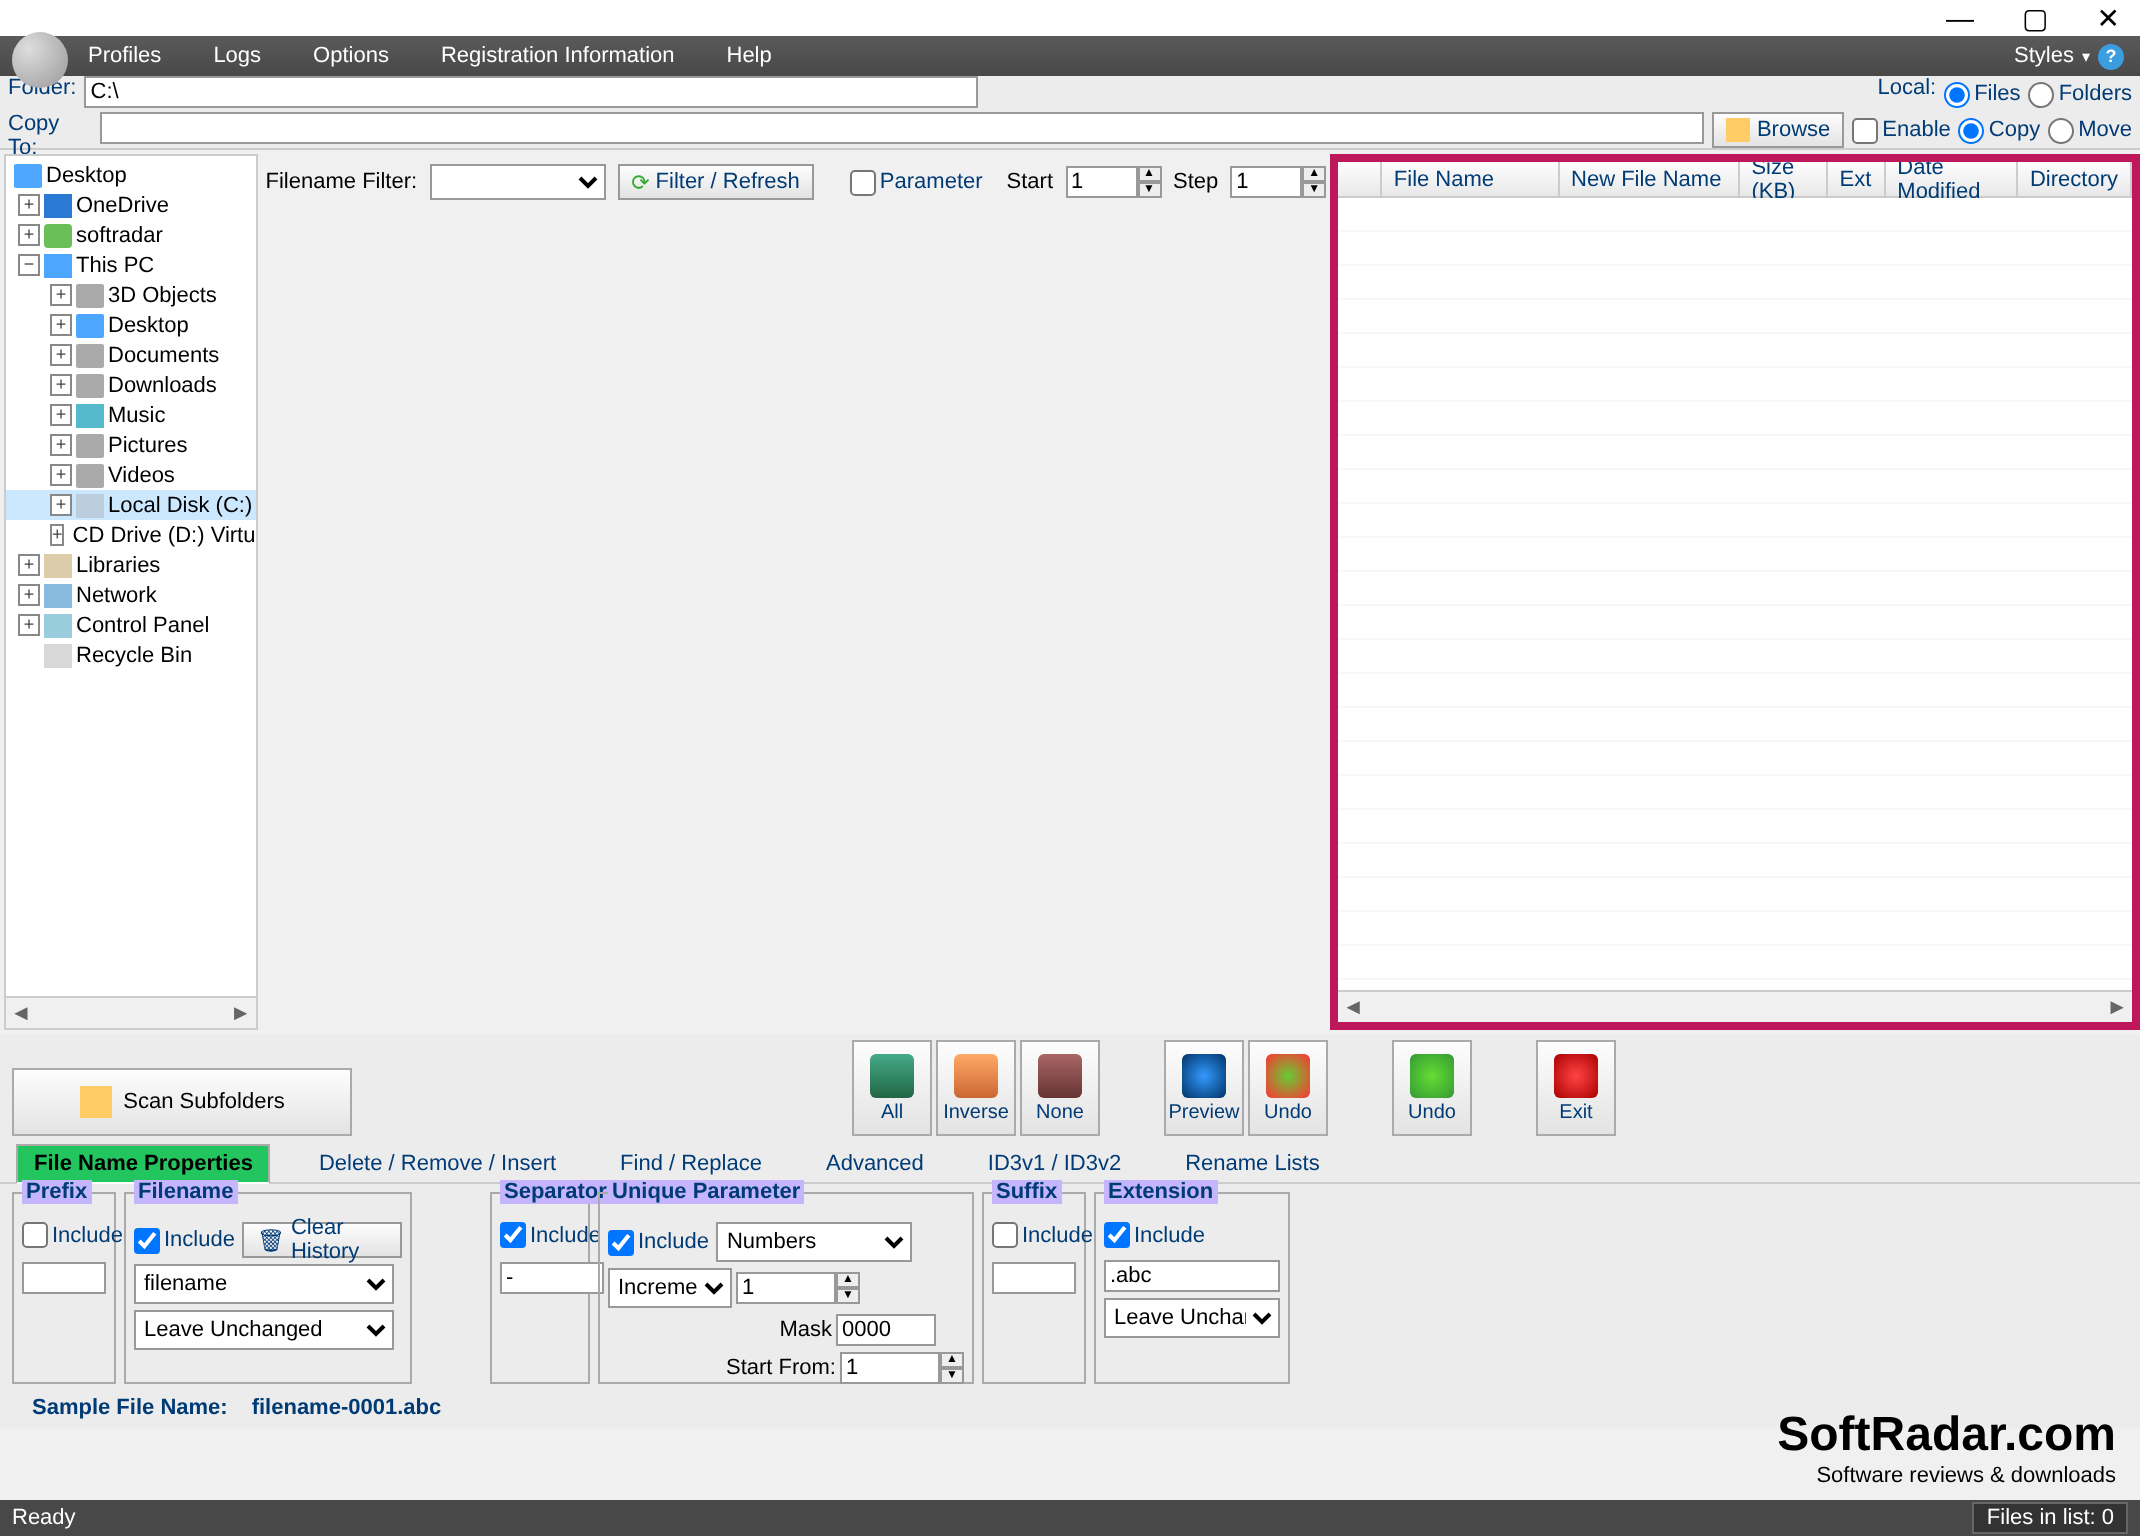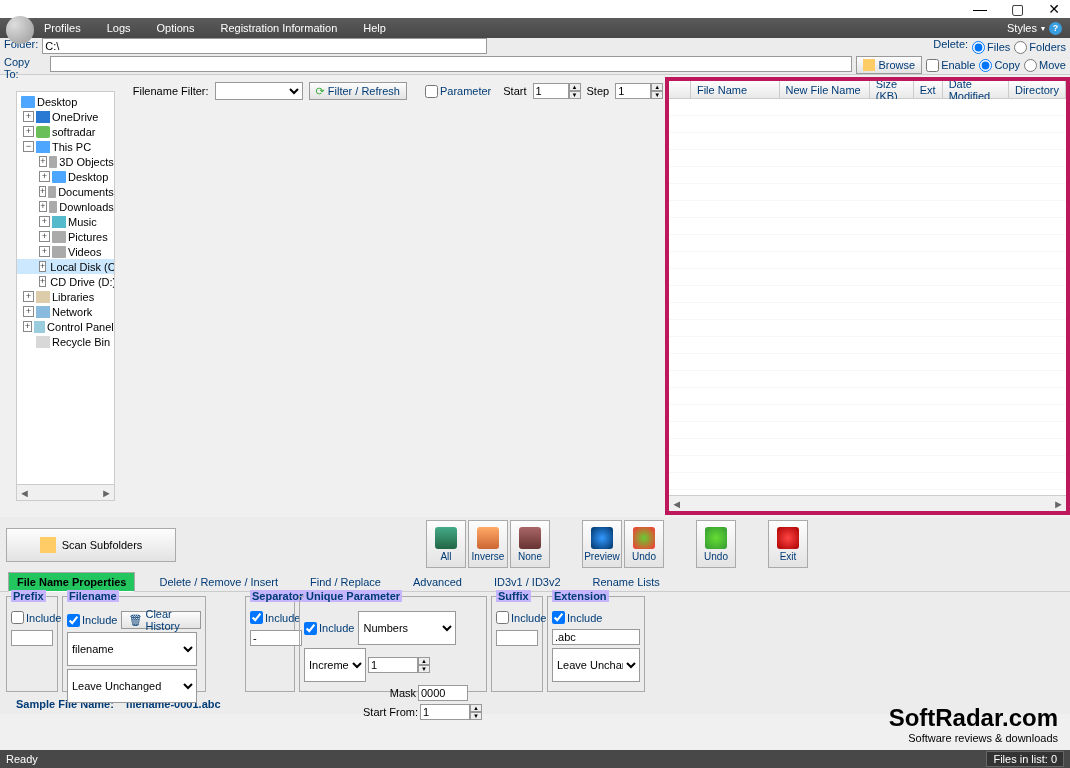--- a/index.html
+++ b/index.html
@@ -14,21 +14,21 @@
 .menubar .right { display: flex; align-items: center; gap: 4px; padding-right: 8px; }
 .help-circle { width: 13px; height: 13px; border-radius: 50%; background: #3a9de0; color: #fff; display: flex; align-items: center; justify-content: center; font-size: 9px; font-weight: bold; }
 .toolbar-rows { background: #ececec; border-bottom: 1px solid #ccc; }
 .row { display: flex; height: 18px; padding: 0 4px; gap: 4px; }
 .row label { color: #003b76; }
 input[type=text] { border: 1px solid #999; height: 16px; padding: 0 2px; background: #fff; }
 .radio, .chk { display: inline-flex; align-items: center; gap: 2px; color: #003b76; }
 .radio input, .chk input { margin: 0; }
 .btn { background: linear-gradient(#fdfdfd,#e3e3e3); border: 1px solid #999; height: 18px; padding: 0 6px; display: inline-flex; align-items: center; gap: 3px; cursor: default; color: #003b76; }
 .main { display: flex; height: 442px; }
-.tree-panel { width: 182px; background: #fff; border: 1px solid #ccc; margin: 16px; overflow: hidden; position: relative; }
+.tree-panel { width: 182px; background: #fff; border: 1px solid #ccc; margin: 2px; overflow: hidden; position: relative; }
 .tree { padding: 2px 0; }
 .tree-node { display: flex; align-items: center; height: 15px; padding-left: 4px; gap: 2px; white-space: nowrap; }
 .tree-node.sel { background: #cce8ff; }
 .expander { width: 11px; height: 11px; border: 1px solid #888; display: flex; align-items: center; justify-content: center; font-size: 9px; line-height: 1; color: #444; background: #fff; }
 .ticon { width: 14px; height: 12px; display: inline-block; }
 .ifolder { background: #4da6ff; border-radius: 1px; }
 .igreen { background: #6bbf59; border-radius: 2px; }
 .ipc { background: #4da6ff; }
 .igrey { background: #aaa; border-radius: 1px; }
 .idisk { background: #bcd; }
@@ -38,21 +38,21 @@
 .tree-scroll span { color: #666; }
 .right-panel { flex: 1; display: flex; margin: 2px 0; }
 .filter-row { display: flex; align-items: center; gap: 6px; padding: 4px 2px 2px 2px; height: 26px; }
 .filter-row select { border: 1px solid #999; height: 18px; width: 88px; }
 .grid-area { flex: 1; border: 4px solid #be185d; background: #fff; position: relative; overflow: hidden; }
 .grid-head { display: flex; background: linear-gradient(#fdfdfd,#e8e8e8); border-bottom: 1px solid #ccc; height: 18px; }
 .gh { border-right: 1px solid #ccc; padding: 2px 6px; color: #003b76; height: 18px; display: flex; align-items: center; }
 .ghs { width: 24px; }
 .grid-body { position: absolute; top: 18px; bottom: 16px; left: 0; right: 0; background: repeating-linear-gradient(#fff, #fff 16px, #f7f7f7 16px, #f7f7f7 17px); }
 .grid-hsb { position: absolute; bottom: 0; left: 0; right: 0; height: 16px; background: #f0f0f0; border-top: 1px solid #ccc; display: flex; justify-content: space-between; padding: 0 2px; align-items: center; color: #666; }
-.middle-btns { display: flex; padding: 3px 6px 2px 6px; gap: 4px; background: #ececec; align-items: flex-start; }
+.middle-btns { display: flex; padding: 3px 6px 2px 6px; gap: 4px; background: #ececec; align-items: flex-end; }
 .scan-btn { width: 170px; height: 34px; background: linear-gradient(#fdfdfd,#e3e3e3); border: 1px solid #aaa; display: flex; align-items: center; justify-content: center; gap: 6px; margin-top: 8px; }
 .big-btns { display: flex; gap: 2px; margin-left: 246px; }
 .big-grp { display: flex; gap: 2px; }
 .big-btn { width: 40px; height: 48px; background: linear-gradient(#fdfdfd,#e3e3e3); border: 1px solid #aaa; display: flex; flex-direction: column; align-items: center; justify-content: center; gap: 2px; }
 .big-btn .ic { width: 22px; height: 22px; border-radius: 3px; }
 .big-btn .lbl { font-size: 10px; color: #003b76; }
 .ic-all { background: linear-gradient(#4a8,#264); }
 .ic-inv { background: linear-gradient(#fa6,#c63); }
 .ic-none { background: linear-gradient(#a66,#633); }
 .ic-prev { background: radial-gradient(circle,#39f,#036); border-radius: 50%; }
@@ -64,21 +64,21 @@
 .tab.active { background: #22c55e; border: 1px solid #aaa; border-bottom: 1px solid #fff; font-weight: bold; color: #000; position: relative; top: 1px; }
 .props-panel { background: #ececec; padding: 4px 6px 2px 6px; display: flex; gap: 4px; height: 102px; }
 .fieldset { border: 1px solid #aaa; padding: 14px 4px 4px 4px; position: relative; }
 .fieldset .legend { position: absolute; top: -7px; left: 4px; background: #c4b5fd; padding: 0 2px; color: #003b76; font-weight: bold; }
 .fs-prefix { width: 52px; }
 .fs-filename { width: 144px; }
 .fs-sep { width: 50px; margin-left: 35px; }
 .fs-unique { width: 188px; }
 .fs-suffix { width: 52px; }
 .fs-ext { width: 98px; }
-select { border: 1px solid #999; height: 34px; background: #fff; }
+select { border: 1px solid #999; height: 20px; background: #fff; }
 .spin { display: inline-flex; }
 .spin input { width: 50px; }
 .spin-btns { display: flex; flex-direction: column; }
 .spin-btns div { width: 12px; height: 8px; border: 1px solid #999; background: #eee; font-size: 6px; text-align: center; line-height: 6px; }
 .sample-row { padding: 4px 16px; color: #003b76; font-size: 13px; font-weight: bold; display: flex; gap: 12px; background: #ececec; }
 .statusbar { position: absolute; bottom: 0; left: 0; right: 0; height: 18px; background: #484848; color: #fff; display: flex; justify-content: space-between; align-items: center; padding: 0 6px; }
 .statusbar .rcell { background: #333; padding: 1px 6px; border: 1px solid #666; }
 .watermark { position: absolute; right: 12px; bottom: 24px; text-align: right; }
 .watermark .big { font-size: 24px; font-weight: bold; color: #000; }
 .watermark .small { font-size: 11px; color: #000; }
@@ -110,21 +110,21 @@
       <span style="font-size:8px">▾</span>
     <span class="help-circle">?</span>
   </div>
 </div>
 
 <div class="toolbar-rows">
   <div class="row">
     <label>Folder:</label>
     <input type="text" class="folder-input" style="width: 878px;" value="C:\">
     <div class="spacer"></div>
-    <label>Delete:</label>
+    <label>Local:</label>
     <label class="radio">
         <input type="radio" checked="" style="">
         <span>Files</span>
       </label>
     <label class="radio">
         <input type="radio" style="">
         <span>Folders</span>
       </label>
   </div>
   <div class="row">

